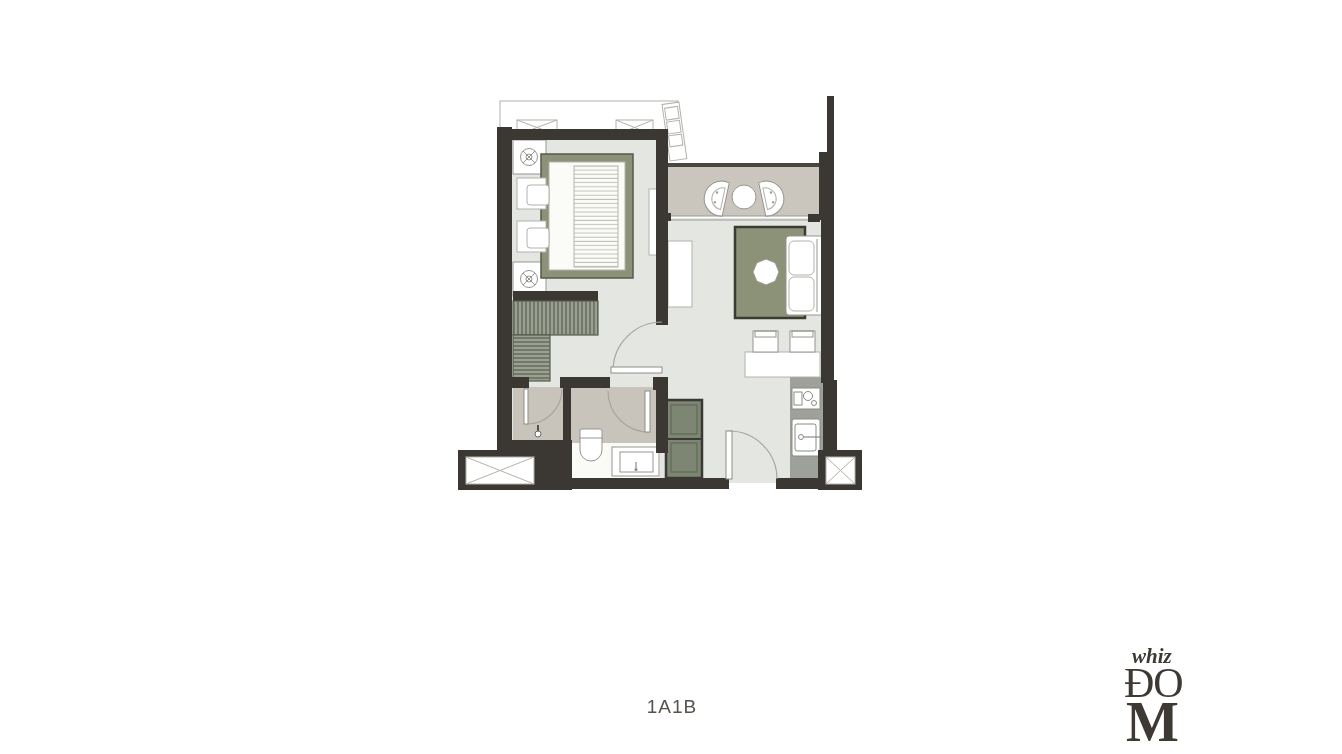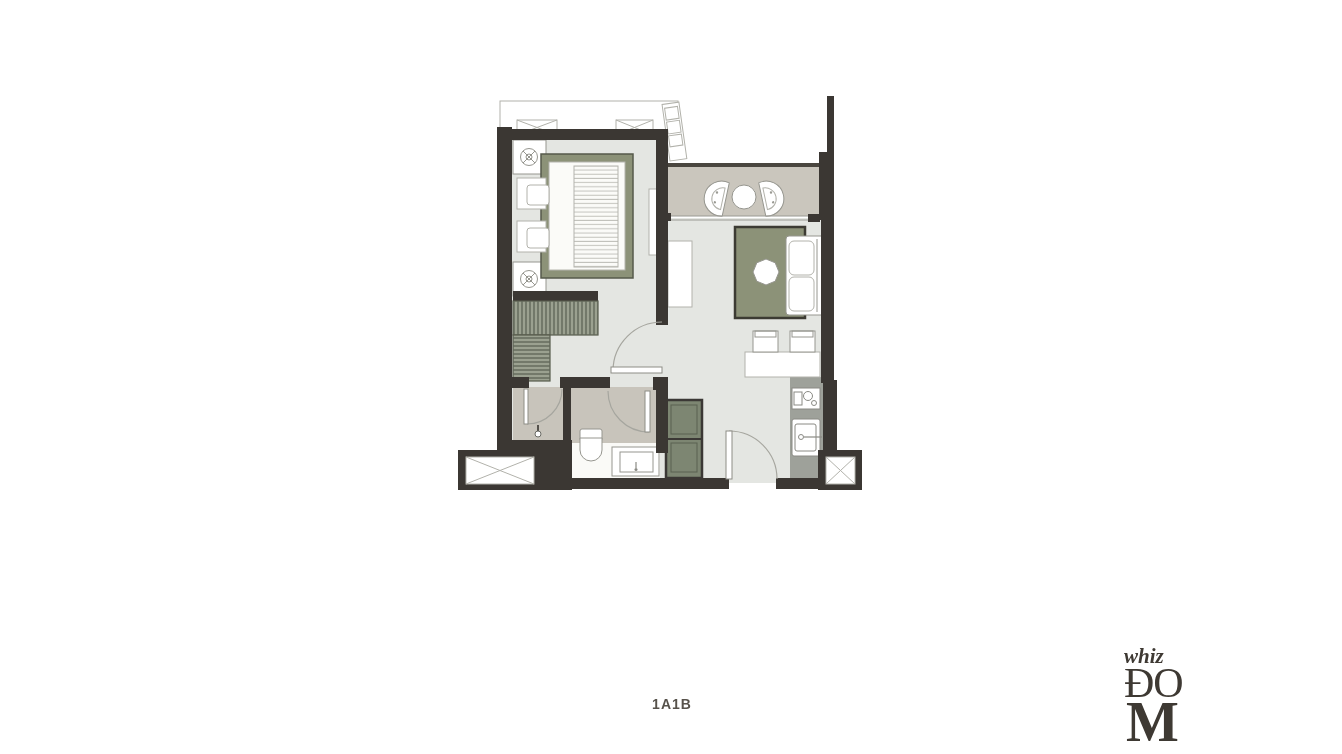--- a/index.html
+++ b/index.html
@@ -26,27 +26,27 @@
   .furn{fill:#ffffff;stroke:var(--outline);stroke-width:1;}
   .furn-l{fill:#ffffff;stroke:#b2b2ab;stroke-width:1;}
   .thin{fill:none;stroke:var(--outline);stroke-width:1;}
   .thinl{fill:none;stroke:#b2b2ab;stroke-width:1;}
   .arc{fill:none;stroke:#a6a69f;stroke-width:1.2;}
   .leaf{fill:#ffffff;stroke:#8d8d86;stroke-width:1;}
   .caption{
     position:absolute;left:492px;top:696px;width:360px;text-align:center;
     color:var(--caption-text);
   }
-  .caption .unit{font-size:14px;letter-spacing:1px;font-weight:bold;}
+  .caption .unit{font-size:19px;letter-spacing:1px;font-weight:normal;}
   .caption .area{font-size:16px;letter-spacing:0.5px;margin-top:2px;}
   .logo{
     position:absolute;left:1124px;top:646px;width:90px;color:var(--logo-text);
     font-family:"Liberation Serif", serif;line-height:1;
   }
-  .logo .whiz{font-style:italic;font-weight:bold;font-size:21px;margin-left:0;}
+  .logo .whiz{font-style:italic;font-weight:bold;font-size:21px;margin-left:8px;}
   .logo .do{font-weight:normal;font-size:42px;margin-top:-5px;letter-spacing:-1px;}
   .logo .m{font-weight:bold;font-size:56px;margin-top:-10px;margin-left:2px;}
 </style>
 </head>
 <body>
 
 <svg id="plan-svg" width="1342" height="754" viewBox="0 0 1342 754" xmlns="http://www.w3.org/2000/svg">
   <defs>
     <pattern id="pat-v" width="4" height="8" patternUnits="userSpaceOnUse">
       <line x1="2" y1="0" x2="2" y2="8" stroke="#61675a" stroke-width="1.4"></line>

